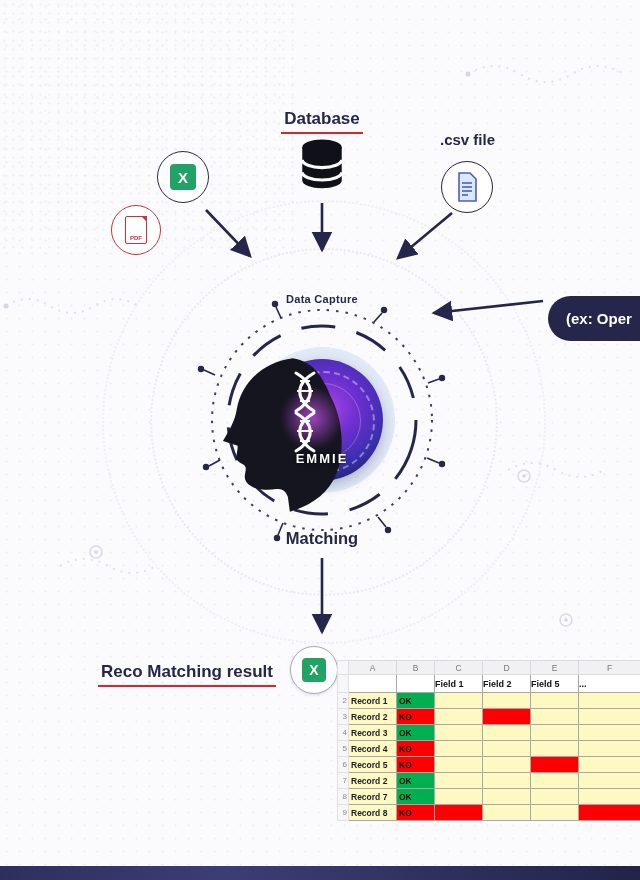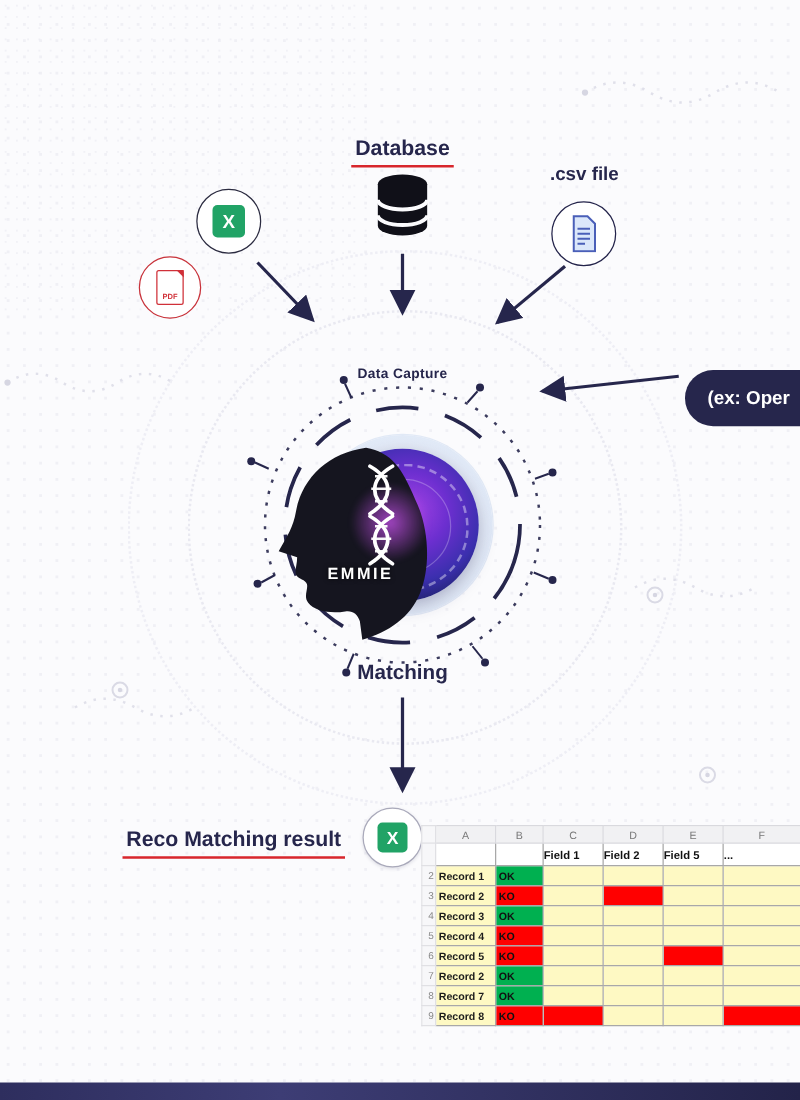--- a/index.html
+++ b/index.html
@@ -49,21 +49,21 @@
     background:radial-gradient(circle,#eef3fb 52%,#cddcf3 100%);box-shadow:0 0 0 1px #e1e9f6;}
   .orb{left:261px;top:359px;width:122px;height:122px;border-radius:50%;z-index:4;
     background:radial-gradient(circle at 55% 40%, var(--orb-purple,#a343e4) 0%, #6d2fd0 30%, #3b2fae 58%, var(--orb-blue,#1b2060) 80%, #12143f 100%);
     box-shadow:0 4px 14px rgba(40,40,90,.35);}
   .orb-ring{left:273px;top:371px;width:98px;height:98px;border-radius:50%;border:2px dashed rgba(255,255,255,.4);z-index:4;}
   .orb-ring2{left:285px;top:383px;width:74px;height:74px;border-radius:50%;border:1.5px solid rgba(255,255,255,.25);z-index:4;}
   .head{left:220px;top:352px;width:122px;height:166px;z-index:5;}
   .glow{left:280px;top:386px;width:64px;height:64px;border-radius:50%;z-index:5;
     background:radial-gradient(circle, rgba(195,80,232,.8) 0%, rgba(195,80,232,0) 70%);filter:blur(2px);}
   .dna{left:288px;top:370px;width:34px;height:84px;z-index:6;}
-  .emmie{left:262px;top:451px;width:120px;color:#fff;font-weight:800;font-size:13px;
+  .emmie{left:262px;top:451px;width:120px;text-align:center;color:#fff;font-weight:800;font-size:13px;
     letter-spacing:2px;z-index:7;text-shadow:0 0 4px rgba(0,0,0,.8);}
   
   .xl-table{position:absolute;left:337px;top:660px;width:303px;z-index:5;background:#fff;
     border-collapse:collapse;table-layout:fixed;font-family:"Liberation Sans",sans-serif;}
   .xl-table td,.xl-table th{border:1px solid #a8a8a8;overflow:hidden;white-space:nowrap;padding:0;}
   .letters-row th{height:13px;background:#f1f1f3;border:1px solid #d9d9de;color:#777;font-size:8.5px;font-weight:400;}
   .xl-table .rn{background:#f7f7f9;border:1px solid #e0e0e4;color:#888;font-size:8px;text-align:right;
     padding-right:1px;font-weight:400;}
   .field-row td{height:17px;font-size:9px;font-weight:700;text-align:left;color:#111;background:#fff;}
   .data-row td{height:15px;font-size:8.5px;background:#fef9c3;}

